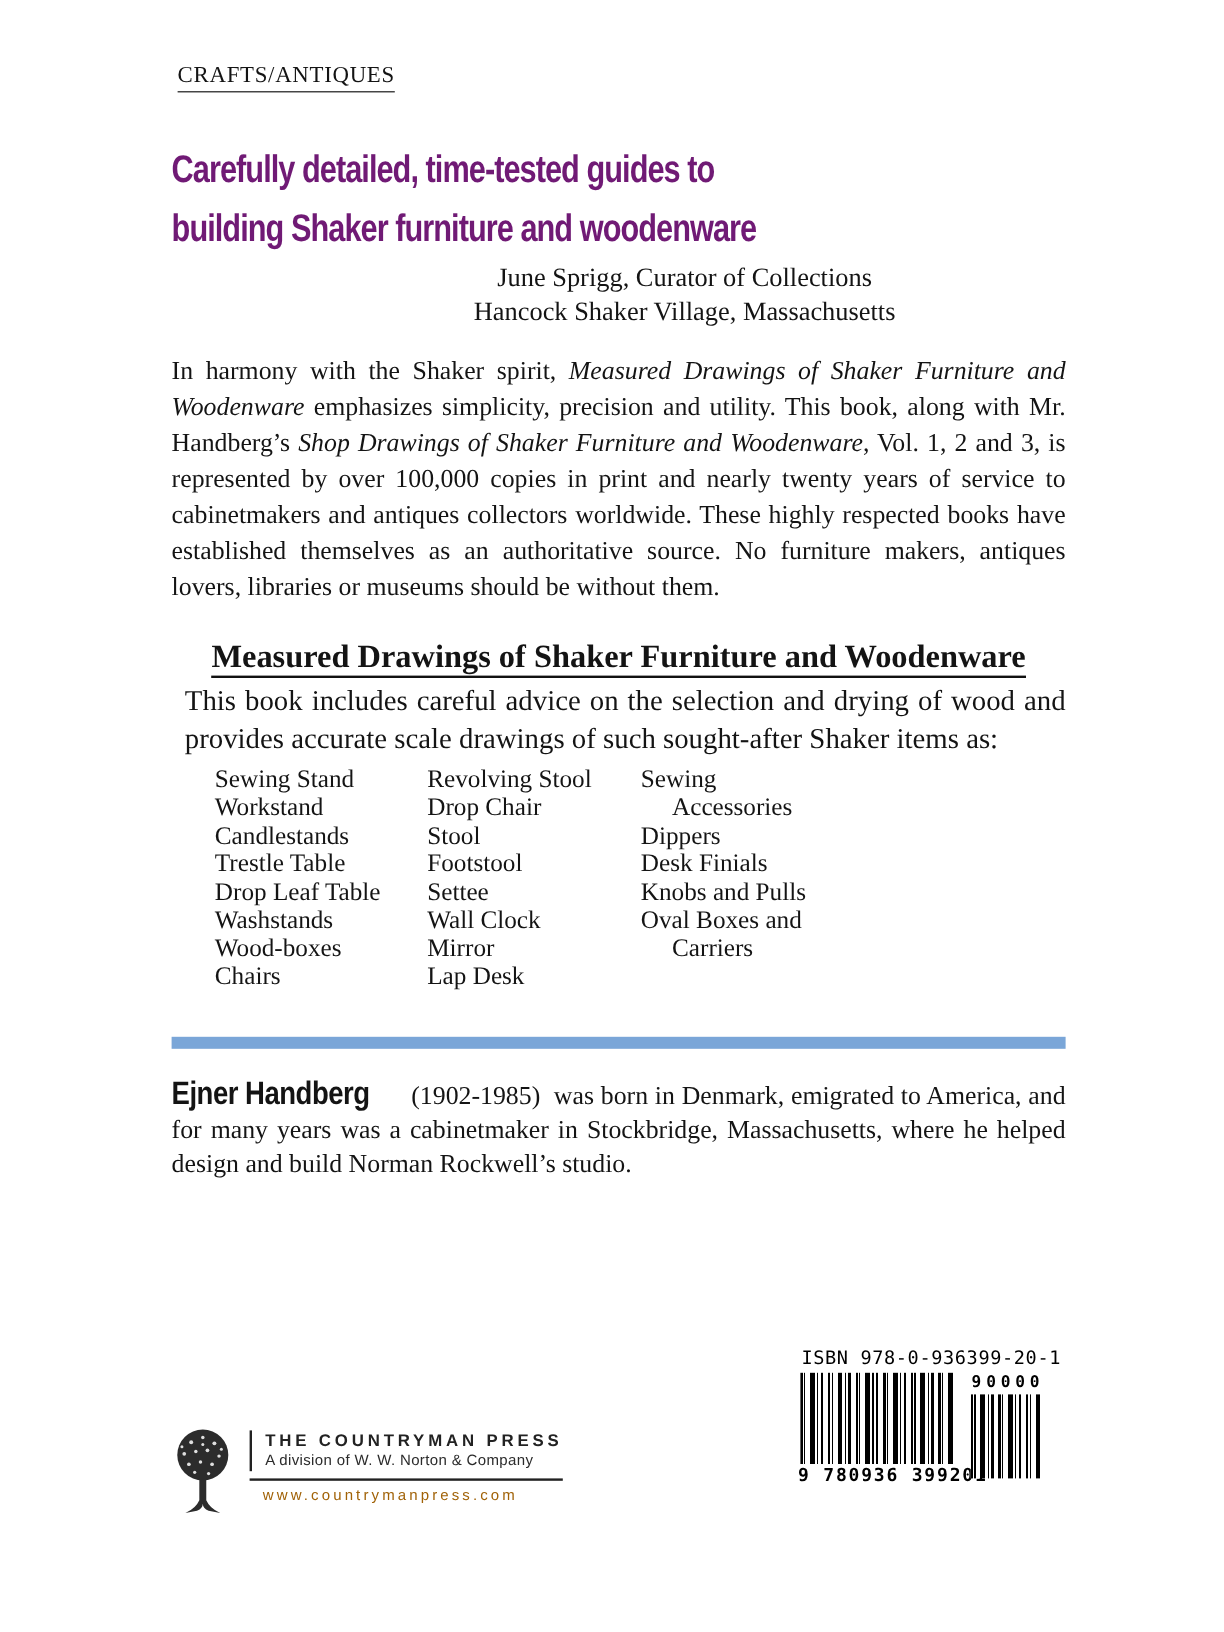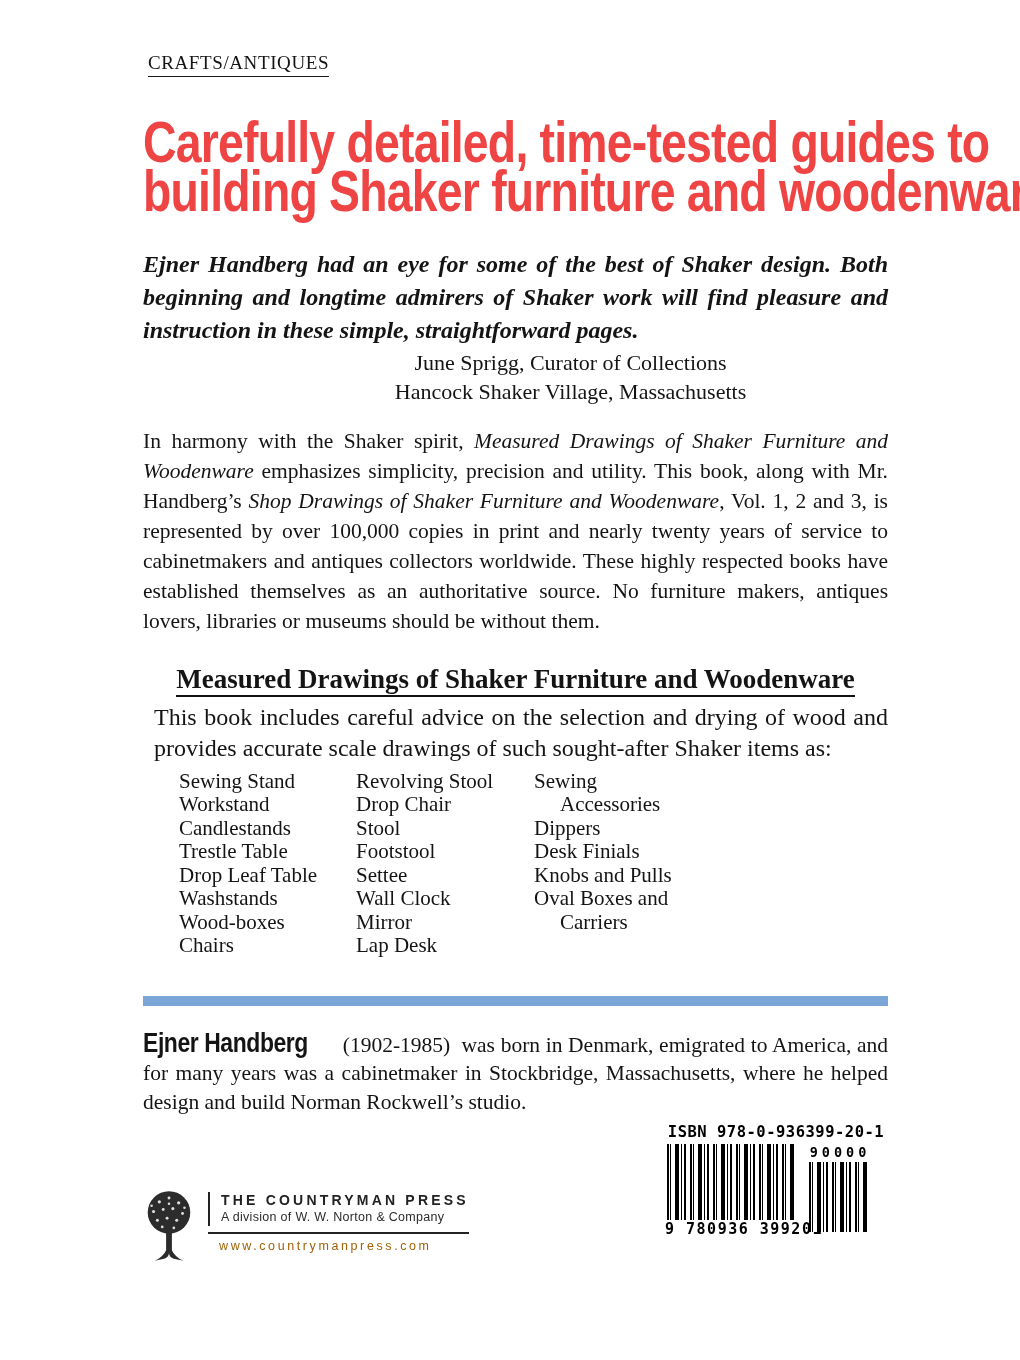--- a/index.html
+++ b/index.html
@@ -20,27 +20,26 @@
     margin-left:5px;
     font-size:19px;
     letter-spacing:0.6px;
     padding-bottom:2px;
     border-bottom:1.5px solid #1a1a1a;
     line-height:1.1;
   }
   
   .headline{
     margin:40px 0 0 0;
-    color:#ef4444;
+    color:#701a75;
     font-family:"Liberation Sans","DejaVu Sans",sans-serif;
     font-weight:700;
-    font-size:58px;
+    font-size:32px;
     line-height:49px;
     letter-spacing:-1px;
-    text-align:right;
   }
   .headline .hl-line{
     display:inline-block;
     transform:scaleX(0.80);
     transform-origin:0 50%;
     white-space:nowrap;
   }
   
   .quote{
     margin:33px 0 0 0;
@@ -166,21 +165,21 @@
   
   .barcode{
     position:absolute;
     left:665px;top:1122px;
     width:222px;
     font-family:"DejaVu Sans Mono","Liberation Mono",monospace;
     color:#000;
   }
   .isbn-label{
     font-size:15.5px;
-    font-weight:700;
+    font-weight:400;
     letter-spacing:0.5px;
     text-align:center;
     line-height:20px;
     white-space:nowrap;
   }
   .bars-row{
     display:flex;
     margin-top:2px;
   }
   .bars{
@@ -215,21 +214,20 @@
 </head>
 <body>
 
 <div class="page">
   <div class="content">
 
     <div class="category">CRAFTS/ANTIQUES</div>
 
     <h1 class="headline"><span class="hl-line">Carefully detailed, time-tested guides to</span><br><span class="hl-line">building Shaker furniture and woodenware</span></h1>
 
-    <div class="quote">Ejner Handberg had an eye for some of the best of Shaker design. Both beginning and longtime admirers of Shaker work will find pleasure and instruction in these simple, straightforward pages.</div>
 
     <div class="attribution">
       <div>June Sprigg, Curator of Collections</div>
       <div>Hancock Shaker Village, Massachusetts</div>
     </div>
 
     <p class="description"><span>In harmony with the Shaker spirit, </span><span class="italic-title">Measured Drawings of Shaker Furniture and Woodenware</span><span> emphasizes simplicity, precision and utility. This book, along with Mr. Handberg’s </span><span class="italic-title">Shop Drawings of Shaker Furniture and Woodenware</span><span>, Vol. 1, 2 and 3, is represented by over 100,000 copies in print and nearly twenty years of service to cabinetmakers and antiques collectors worldwide. These highly respected books have established themselves as an authoritative source. No furniture makers, antiques lovers, libraries or museums should be without them.</span></p>
 
     <h2 class="section-heading"><span class="underlined">Measured Drawings of Shaker Furniture and Woodenware</span></h2>
 

